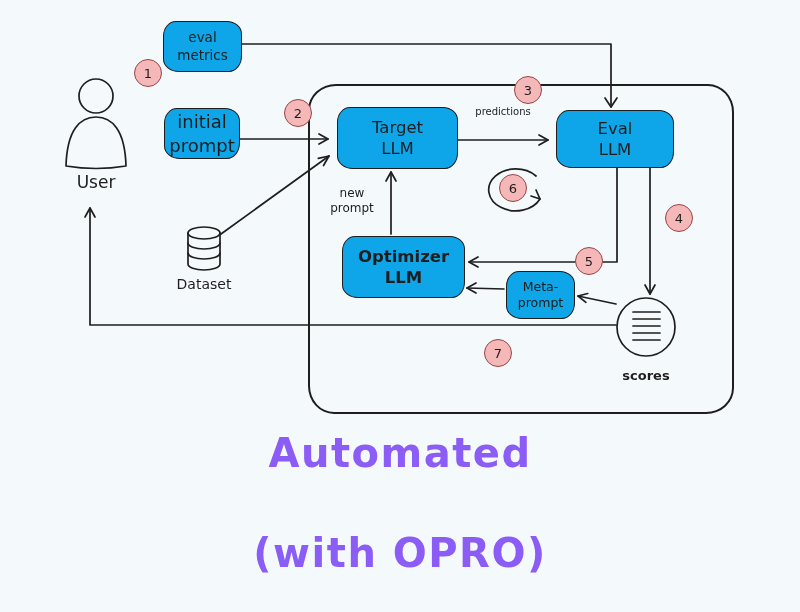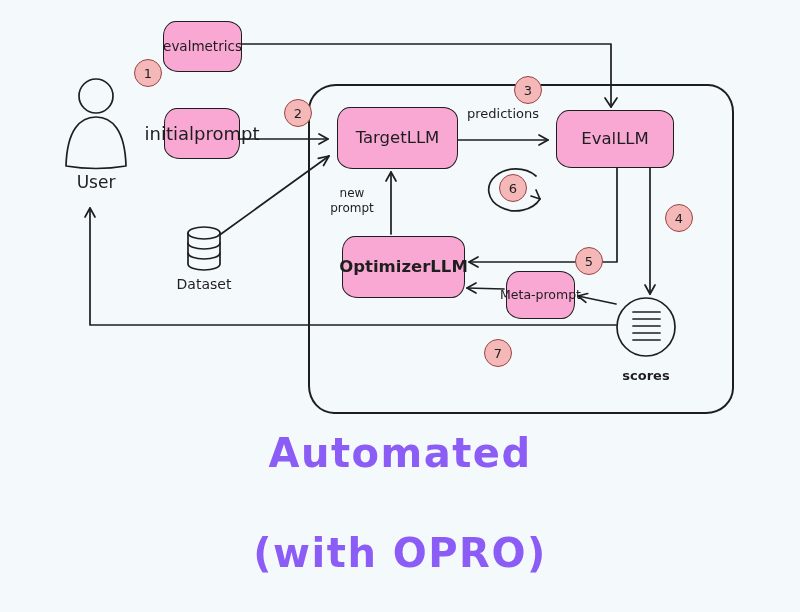--- a/index.html
+++ b/index.html
@@ -10,23 +10,23 @@
   }
   html,body{margin:0;padding:0;}
   body{background:#e8eef2;font-family:"DejaVu Sans", sans-serif;}
   .stage{
     position:relative;width:800px;height:612px;background:var(--bg);
     overflow:hidden;color:var(--ink);
   }
   svg.ink-layer{position:absolute;left:0;top:0;}
   svg.ink-layer .ink{stroke:var(--ink);fill:none;stroke-width:1.7;stroke-linecap:round;stroke-linejoin:round;}
   .box{
-    position:absolute;background:#f9a8d4;border:1.7px solid var(--ink);
+    position:absolute;background:#0ea5e9;border:1.7px solid var(--ink);
     border-radius:13px 15px 13px 16px / 15px 13px 16px 13px;
-    display:flex;flex-direction:row;align-items:center;justify-content:center;
+    display:flex;flex-direction:column;align-items:center;justify-content:center;
     text-align:right;line-height:1.3;
   }
   .box span{display:block;}
   .frame{
     position:absolute;border:2px solid var(--ink);border-radius:28px 26px 28px 26px / 26px 28px 26px 28px;
     background:transparent;
   }
   .badge{
     position:absolute;width:26px;height:26px;border-radius:50%;
     background:var(--badge-fill);border:1.4px solid var(--badge-stroke);
@@ -152,21 +152,21 @@
     <span>LLM</span>
   </div>
 
   <div class="box" style="left:506px;top:271px;width:67px;height:46px;font-size:12.5px;">
     <span>Meta-</span>
     <span>prompt</span>
   </div>
 
   <div class="lbl" style="left:66px;top:172px;width:60px;font-size:17px;">User</div>
   <div class="lbl" style="left:168px;top:276px;width:72px;font-size:14px;text-align:center;">Dataset</div>
-  <div class="lbl" style="left:455px;top:106px;width:96px;font-size:13px;">predictions</div>
+  <div class="lbl" style="left:455px;top:106px;width:96px;font-size:10px;">predictions</div>
   <div class="lbl" style="left:324px;top:186px;width:56px;font-size:12px;">
     <span style="display:block;">new</span>
     <span style="display:block;">prompt</span>
   </div>
   <div class="lbl" style="left:616px;top:368px;width:60px;font-size:13px;font-weight:bold;">scores</div>
 
   <div class="badge" style="left:134px;top:59px;">1</div>
   <div class="badge" style="left:284px;top:99px;">2</div>
   <div class="badge" style="left:514px;top:76px;">3</div>
   <div class="badge" style="left:665px;top:204px;">4</div>

